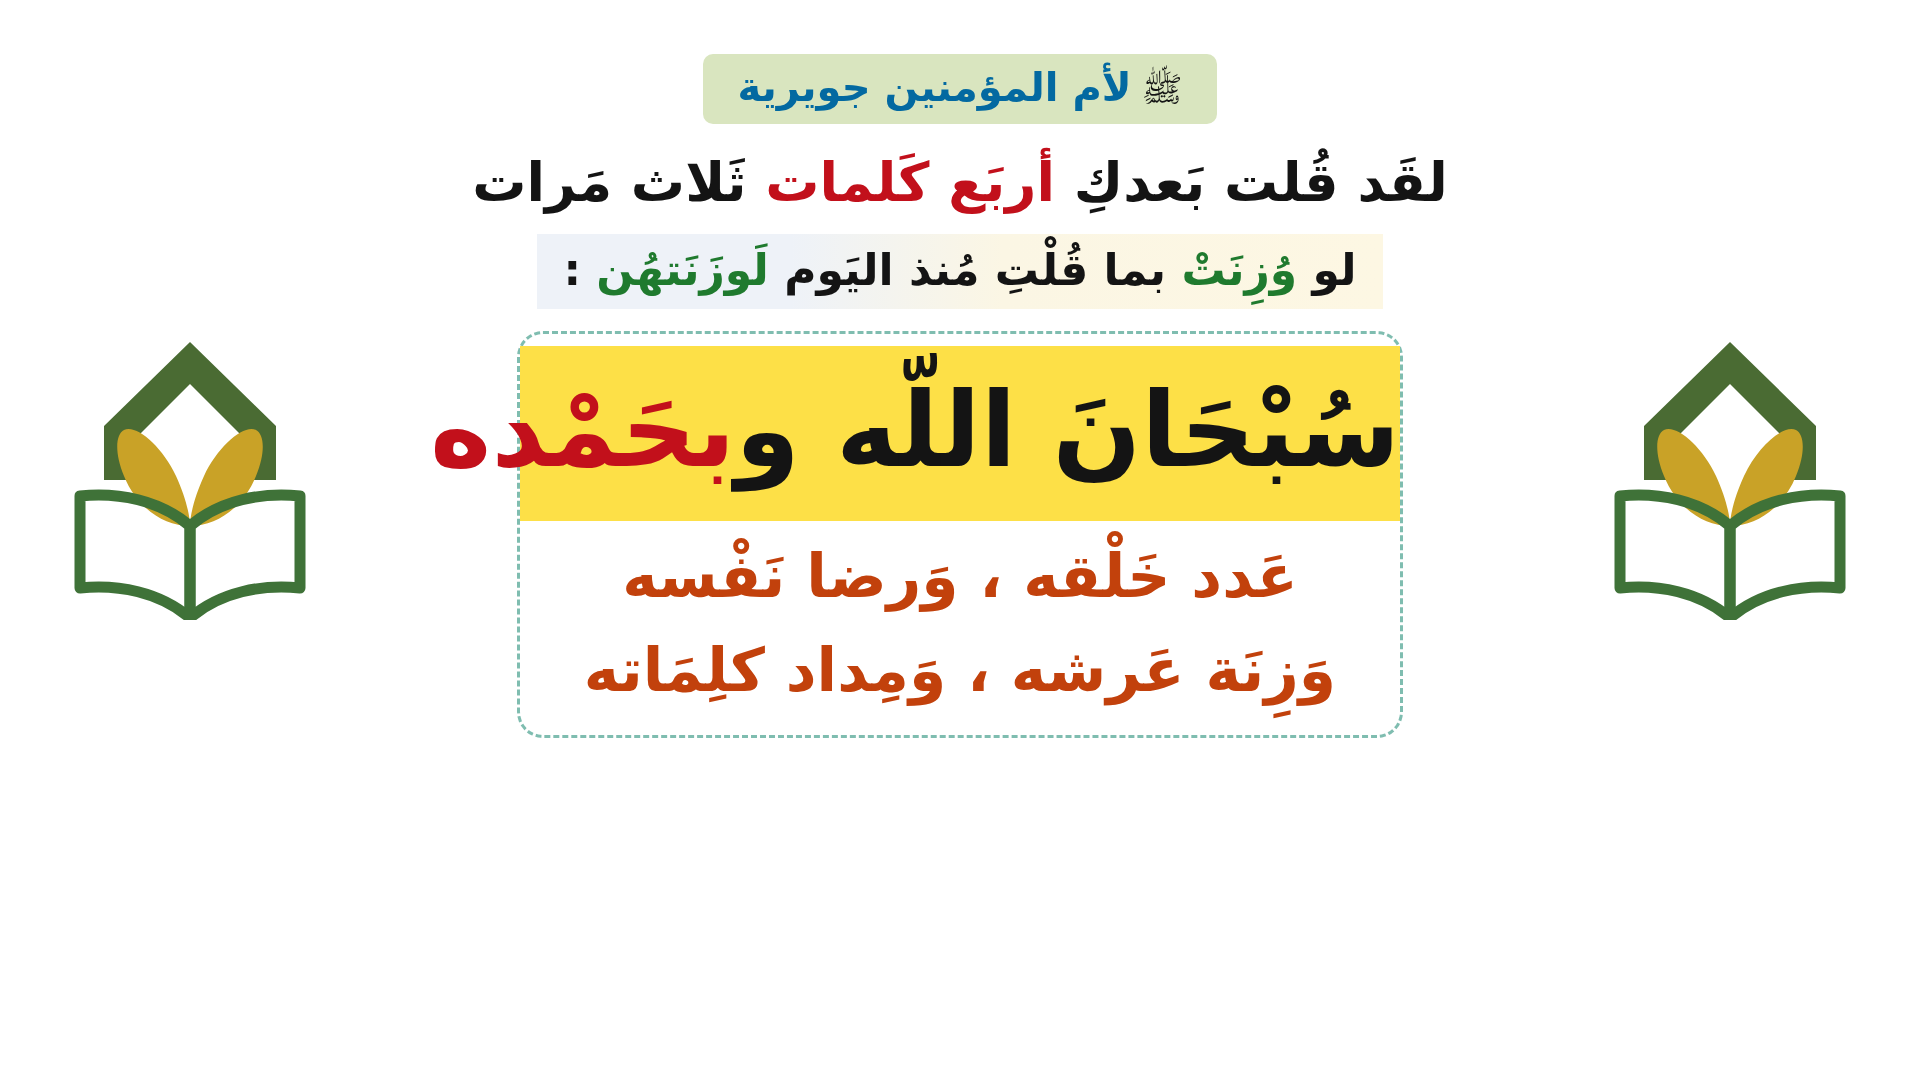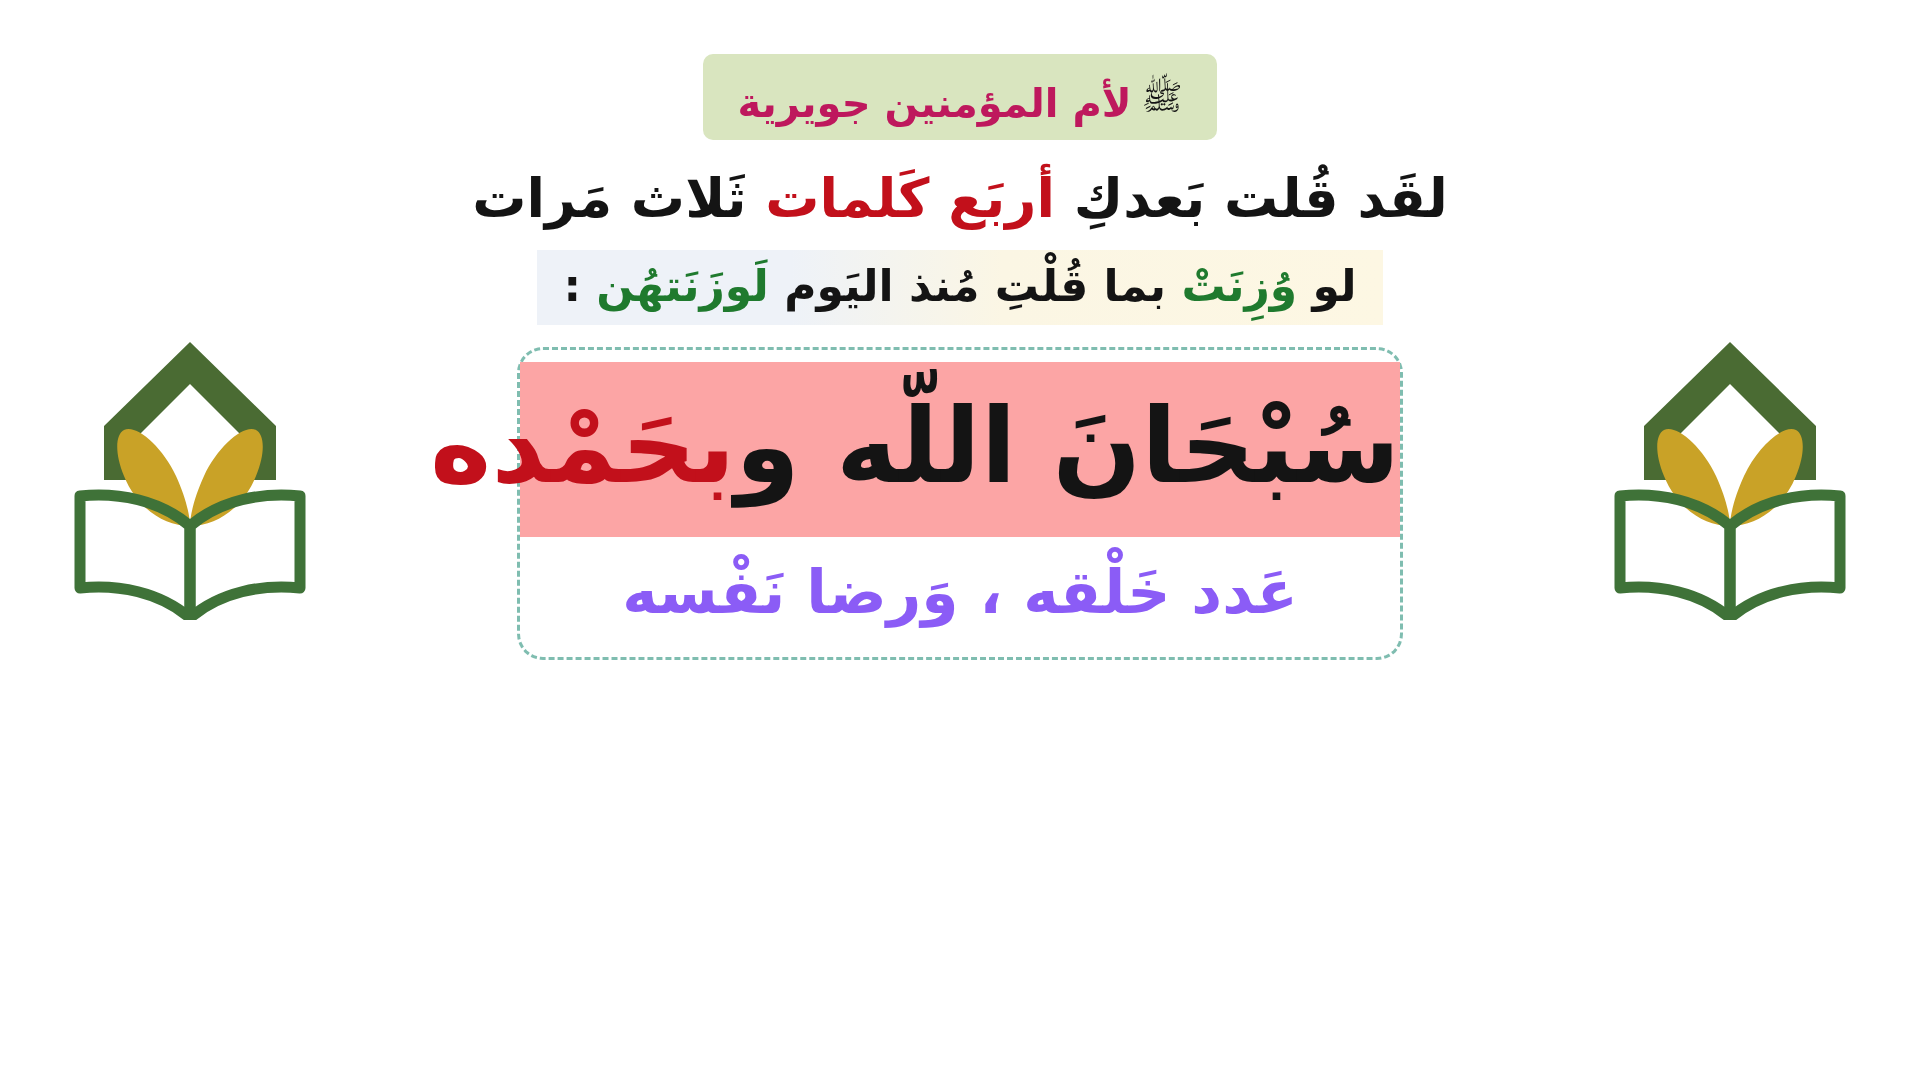--- a/index.html
+++ b/index.html
@@ -45,24 +45,23 @@
     border-radius: 10px;
     padding: 10px 34px 14px 34px;
     display: flex;
     align-items: center;
     justify-content: center;
     gap: 10px;
   }
   .header-text {
     font-size: 40px;
     font-weight: bold;
-    color: #be185d;
+    color: #0369a1;
     line-height: 1.15;
     white-space: nowrap;
-    margin-top: 16px;
   }
   .salla-glyph {
     font-size: 34px;
     color: #141414;
     line-height: 1;
     transform: translateY(2px);
   }
 
   .line-plain {
     margin-top: 26px;
@@ -95,37 +94,37 @@
     border-radius: 26px;
     padding: 12px 0 26px 0;
     display: flex;
     flex-direction: column;
     align-items: center;
     background: #ffffff;
   }
 
   .dhikr-main {
     width: 100%;
-    background: #fca5a5;
+    background: #fde047;
     text-align: center;
     font-size: 104px;
     font-weight: bold;
     color: #141414;
     line-height: 1.55;
     padding: 4px 0 10px 0;
     white-space: nowrap;
     box-sizing: border-box;
   }
   .dhikr-main .hamd { color: #c2101b; }
 
   .dhikr-line {
     margin-top: 16px;
     font-size: 60px;
     font-weight: bold;
-    color: #8b5cf6;
+    color: #c2410c;
     line-height: 1.3;
     text-align: center;
     white-space: nowrap;
   }
 </style>
 </head>
 <body>
 
 <div class="emblem emblem-left">
   <svg viewBox="0 0 300 290" width="300" height="290" aria-hidden="true">
@@ -171,15 +170,16 @@
     <span>:</span>
   </div>
 
   <div class="dhikr-box">
 
     <div class="dhikr-main">
       <span>سُبْحَانَ اللّه و</span><span class="hamd">بحَمْده</span>
     </div>
 
     <div class="dhikr-line">عَدد خَلْقه ، وَرضا نَفْسه</div>
+    <div class="dhikr-line">وَزِنَة عَرشه ، وَمِداد كلِمَاته</div>
 
   </div>
 </div>
 
 </body></html>

